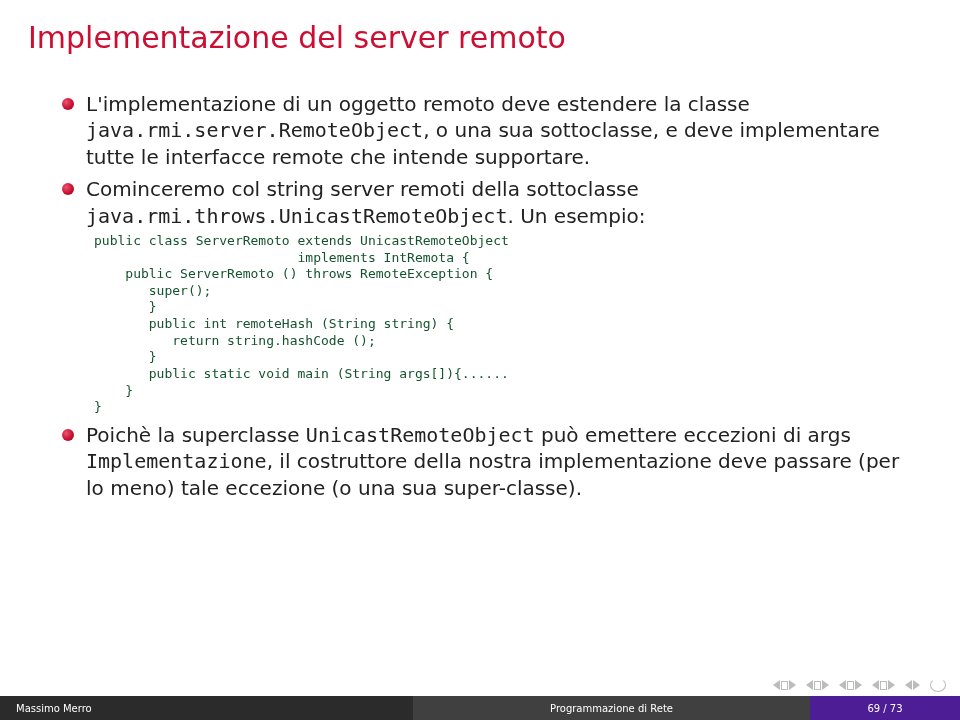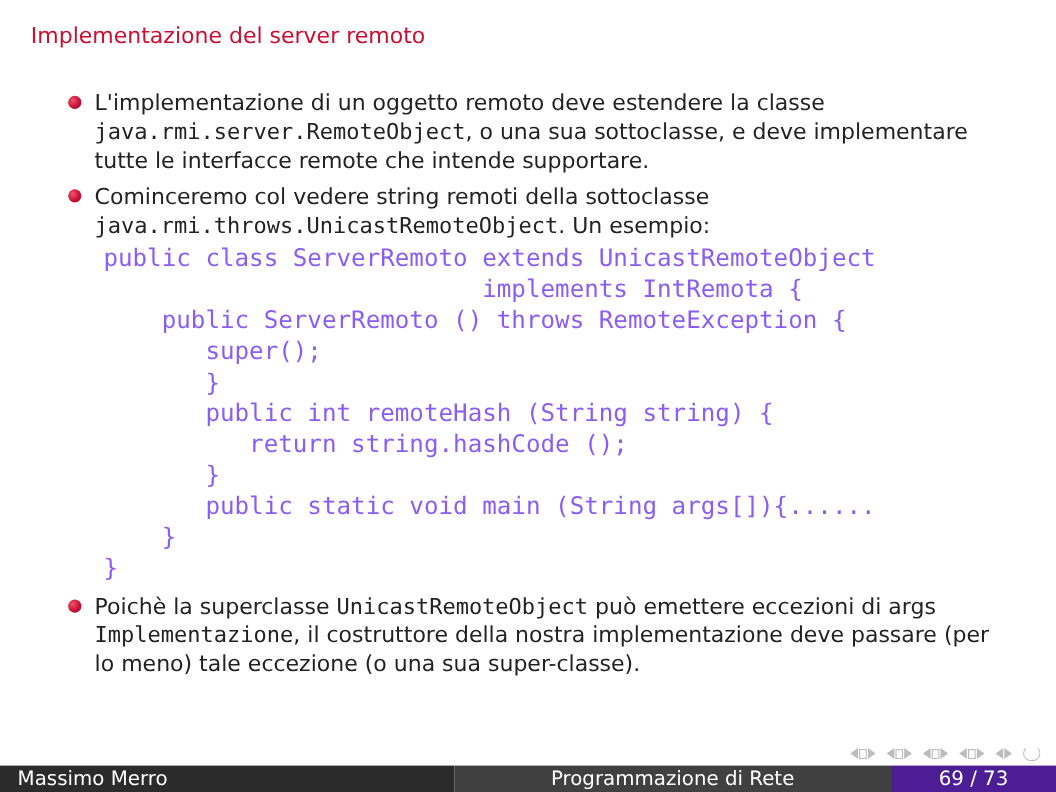--- a/index.html
+++ b/index.html
@@ -10,21 +10,21 @@
     font-family: "DejaVu Sans", "Verdana", sans-serif;
     position: relative;
     overflow: hidden;
   }
   .slide {
     width: 960px;
     height: 720px;
     position: relative;
   }
   .title {
-    font-size: 20px;
+    font-size: 30px;
     color: #cc0e33;
     padding: 20px 28px 8px 28px;
     font-weight: normal;
   }
   .content {
     padding: 28px 44px 0 60px;
     font-size: 20px;
     color: #222;
     line-height: 1.32;
   }
@@ -34,32 +34,32 @@
     content: "";
     position: absolute;
     left: 2px; top: 7px;
     width: 12px; height: 12px;
     border-radius: 50%;
     background: radial-gradient(circle at 35% 35%, #e8566f 0%, #cc0e33 55%, #8e0b24 100%);
   }
   .tt { font-family: "DejaVu Sans Mono","Menlo","Consolas",monospace; }
   .code {
     font-family: "DejaVu Sans Mono","Menlo","Consolas",monospace;
-    color: #8b5cf6;
-    font-size: 22px;
+    color: #14532d;
+    font-size: 13px;
     white-space: pre;
     line-height: 1.28;
     margin: 4px 0 6px 8px;
   }
   .footer {
     position: absolute;
     left: 0; right: 0; bottom: 0;
     height: 24px;
     display: flex;
-    font-size: 18px;
+    font-size: 10px;
     color: #fff;
   }
   .footer .left {
     flex: 1 1 0;
     background: #2b2b2b;
     display: flex; align-items: center;
     padding-left: 16px;
   }
   .footer .mid {
     flex: 1 1 0;
@@ -105,21 +105,21 @@
 
 <div class="slide">
   <h1 class="title">Implementazione del server remoto</h1>
 
   <div class="content">
     <ul class="outer">
       <li>
         <span>L'implementazione di un oggetto remoto deve estendere la classe </span><span class="tt">java.rmi.server.RemoteObject</span><span>, o una sua sottoclasse, e deve implementare tutte le interfacce remote che intende supportare.</span>
       </li>
       <li>
-        <span>Cominceremo col vedere string remoti della sottoclasse </span><span class="tt">java.rmi.throws.UnicastRemoteObject</span><span>. Un esempio:</span>
+        <span>Cominceremo col string server remoti della sottoclasse </span><span class="tt">java.rmi.throws.UnicastRemoteObject</span><span>. Un esempio:</span>
         <div class="code">public class ServerRemoto extends UnicastRemoteObject
                           implements IntRemota {
     public ServerRemoto () throws RemoteException {
        super();
        }
        public int remoteHash (String string) {
           return string.hashCode ();
        }
        public static void main (String args[]){......
     }

